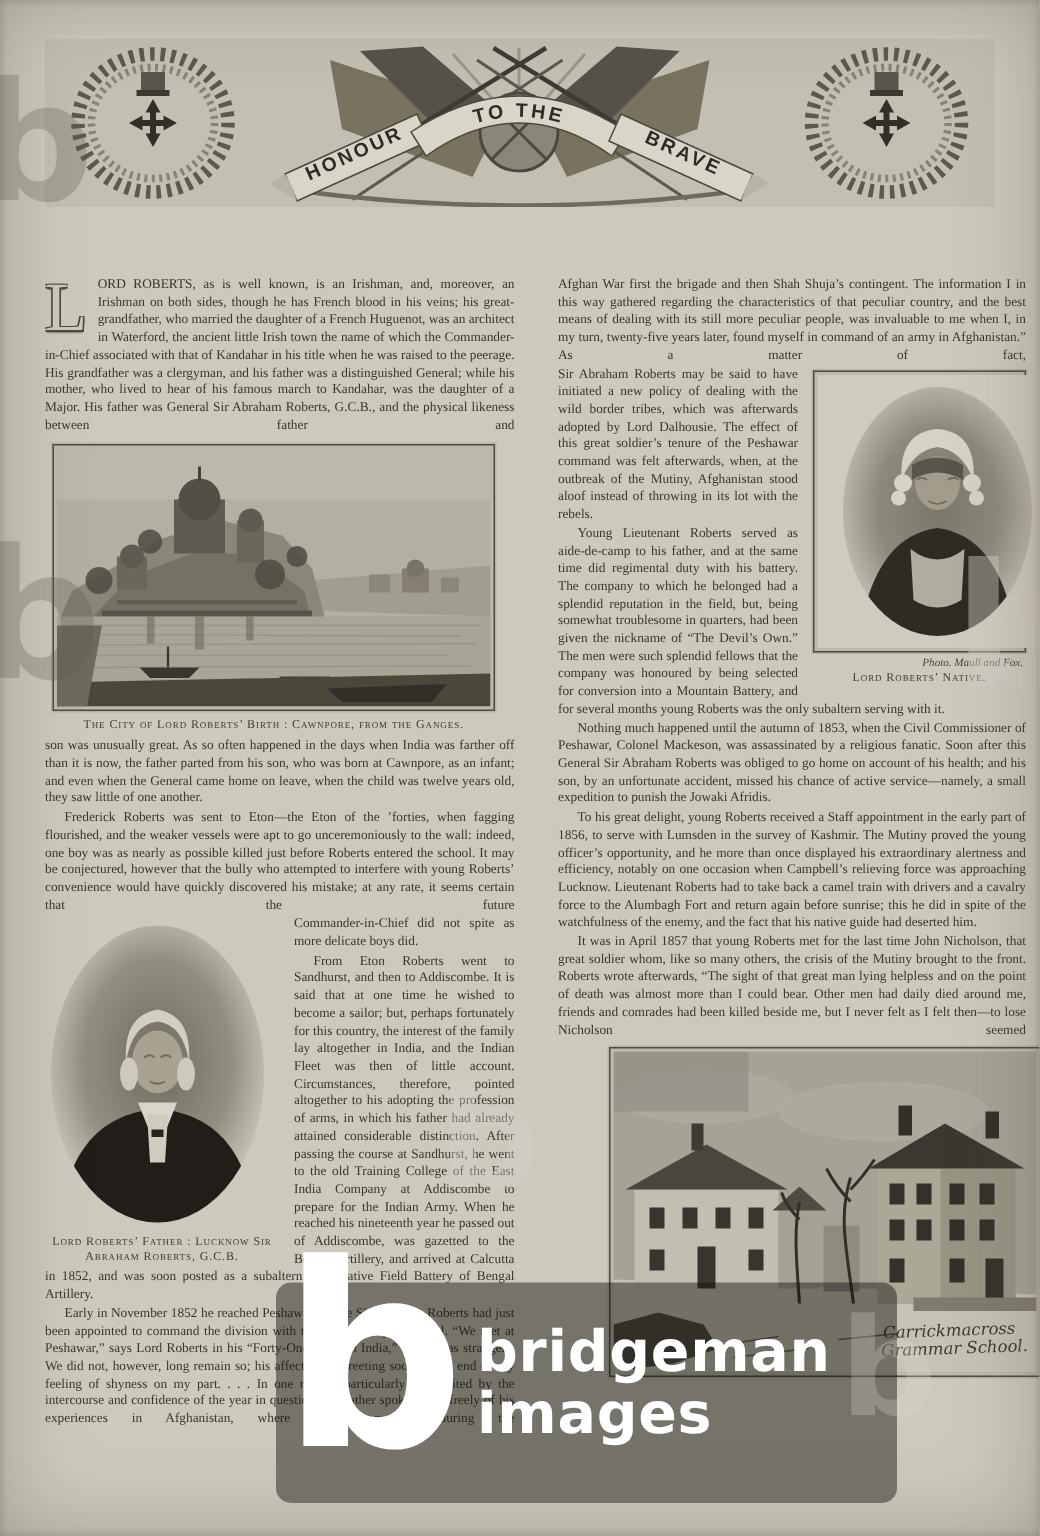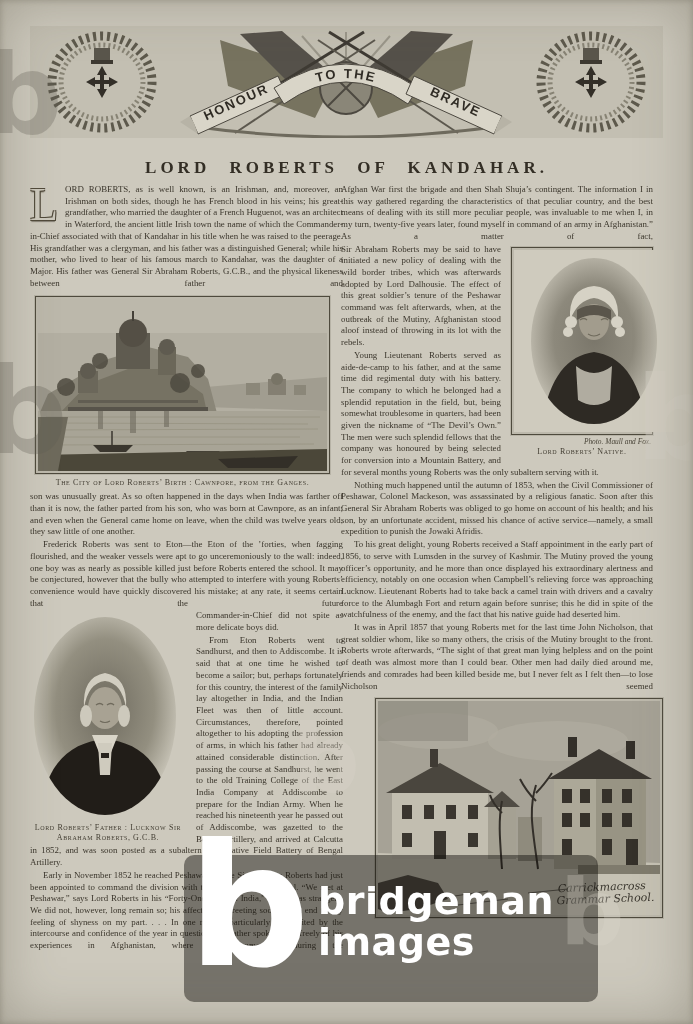--- a/index.html
+++ b/index.html
@@ -13,21 +13,21 @@
   .banner svg{display:block;}
 
   
   .title{position:absolute;left:0;top:147px;width:100%;text-align:center;
          font-size:17px;font-weight:bold;letter-spacing:4px;word-spacing:11px;color:#332e25;z-index:1;}
 
   
   .col{position:absolute;top:184px;width:313px;font-size:8.9px;line-height:11.7px;
        text-align:justify;z-index:2;}
   .col-left{left:30px;}
-  .col-right{left:341px;width:312px;}
+  .col-right{left:372px;width:312px;}
   .col p{margin:0 0 1px 0;}
   p.ind{text-indent:13px;}
   p.cont{text-align-last:justify;}
   .dropcap{float:left;font-size:46px;line-height:38px;padding:2px 7px 0 0;color:#cdc9bd;
            text-shadow:-1px -1px 0 #50493a,1px -1px 0 #50493a,-1px 1px 0 #50493a,1px 1px 0 #50493a,0 2px 1px rgba(60,54,40,.5);}
 
   
   .fig{margin:6px 0 3px 0;}
   .frame{border:1px solid #4e4a3d;padding:2px;background:#bdb9ac;box-shadow:0 0 0 1px rgba(120,115,100,.25);}
   .frame svg{display:block;}
@@ -109,21 +109,20 @@
         <path id="bp3" d="M380,60 L468,100" fill="none"></path>
       </defs>
       <g font-family="Liberation Sans, sans-serif" font-size="13" font-weight="bold" fill="#2f2b24" letter-spacing="2">
         <text><textPath xlink:href="#bp1" href="#bp1" startOffset="50%" text-anchor="middle">HONOUR</textPath></text>
         <text><textPath xlink:href="#bp2" href="#bp2" startOffset="50%" text-anchor="middle">TO THE</textPath></text>
         <text><textPath xlink:href="#bp3" href="#bp3" startOffset="50%" text-anchor="middle">BRAVE</textPath></text>
       </g>
     </svg>
   </div>
 
-  <h1 class="title">LORD ROBERTS OF KANDAHAR.</h1>
 
   <div class="col col-left">
     <p class="cont"><span class="dropcap">L</span><span>ORD ROBERTS, as is well known, is an Irishman, and, moreover, an Irishman on both sides, though he has French blood in his veins; his great-grandfather, who married the daughter of a French Huguenot, was an architect in Waterford, the ancient little Irish town the name of which the Commander-in-Chief associated with that of Kandahar in his title when he was raised to the peerage. His grandfather was a clergyman, and his father was a distinguished General; while his mother, who lived to hear of his famous march to Kandahar, was the daughter of a Major. His father was General Sir Abraham Roberts, G.C.B., and the physical likeness between father and</span></p>
 
     <figure class="fig fig-city" style="margin-top:7px">
       <div class="frame">
         <svg width="289" height="172" viewBox="0 0 289 172" xmlns="http://www.w3.org/2000/svg">
           <rect width="289" height="172" fill="#b3afa2"></rect>
           <rect width="289" height="34" fill="#bcb8ab"></rect>
           <polygon points="168,88 289,78 289,112 168,108" fill="#a19d90"></polygon>

